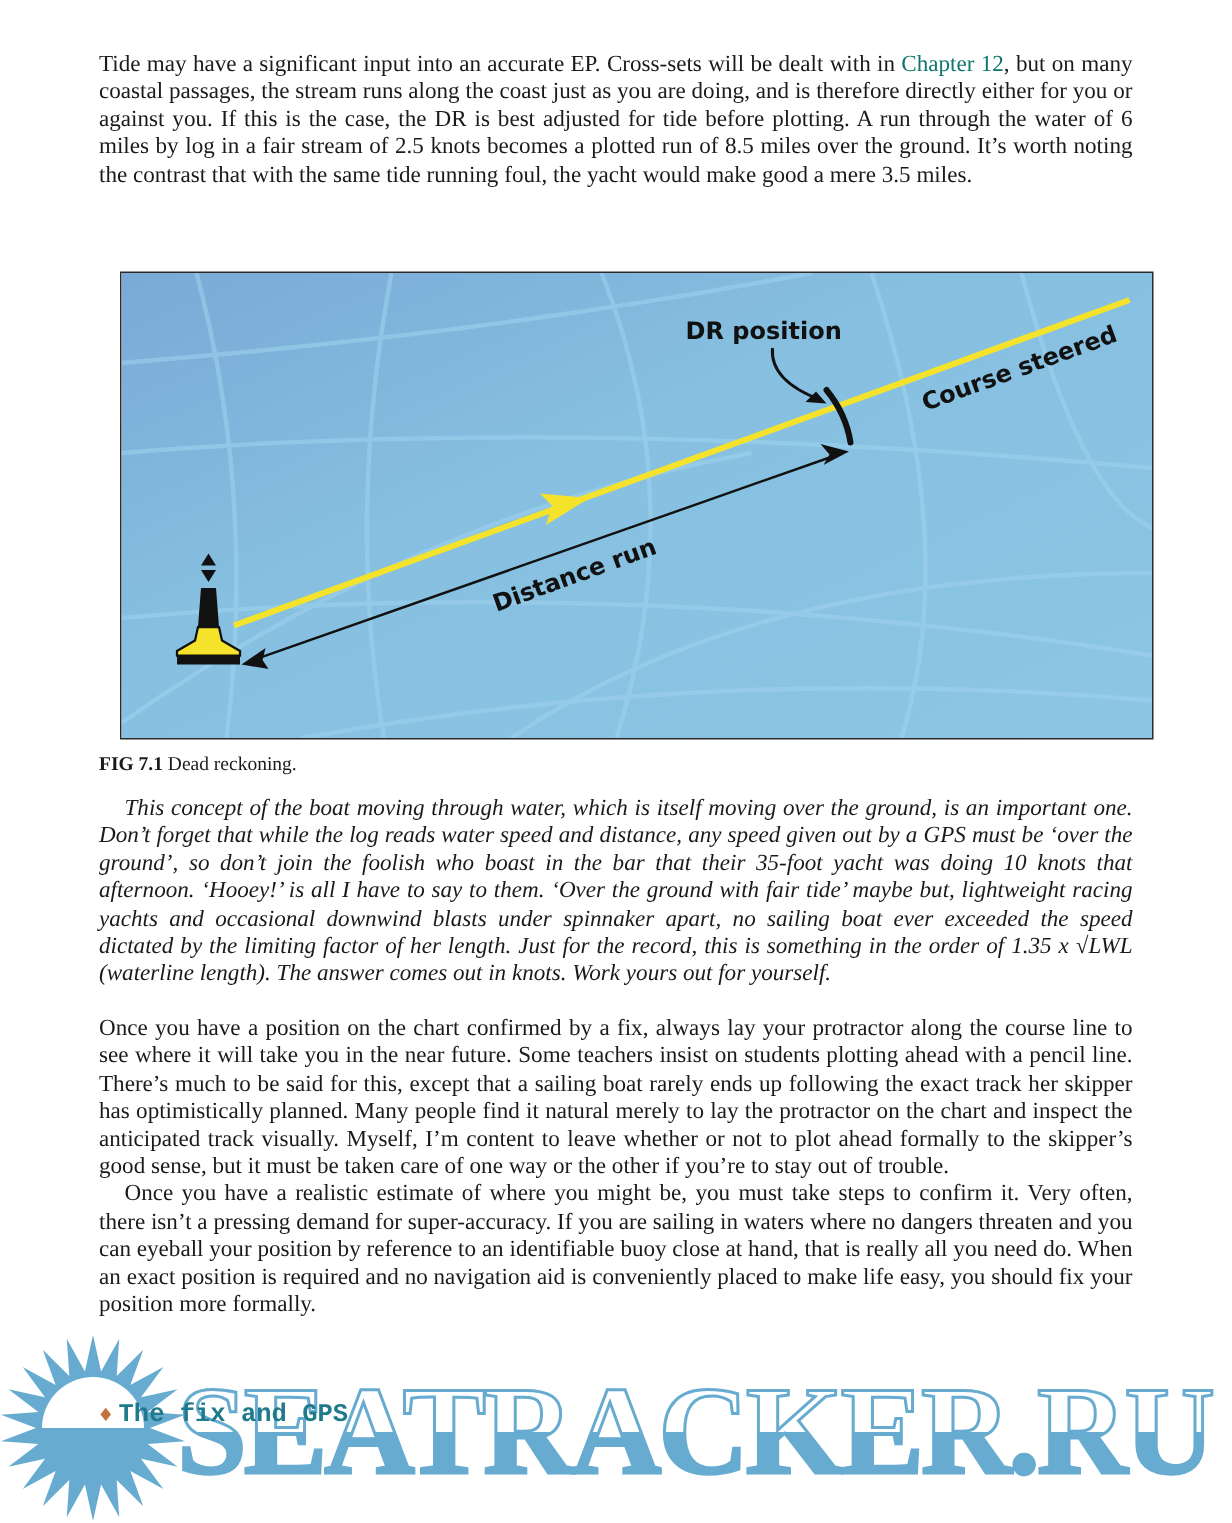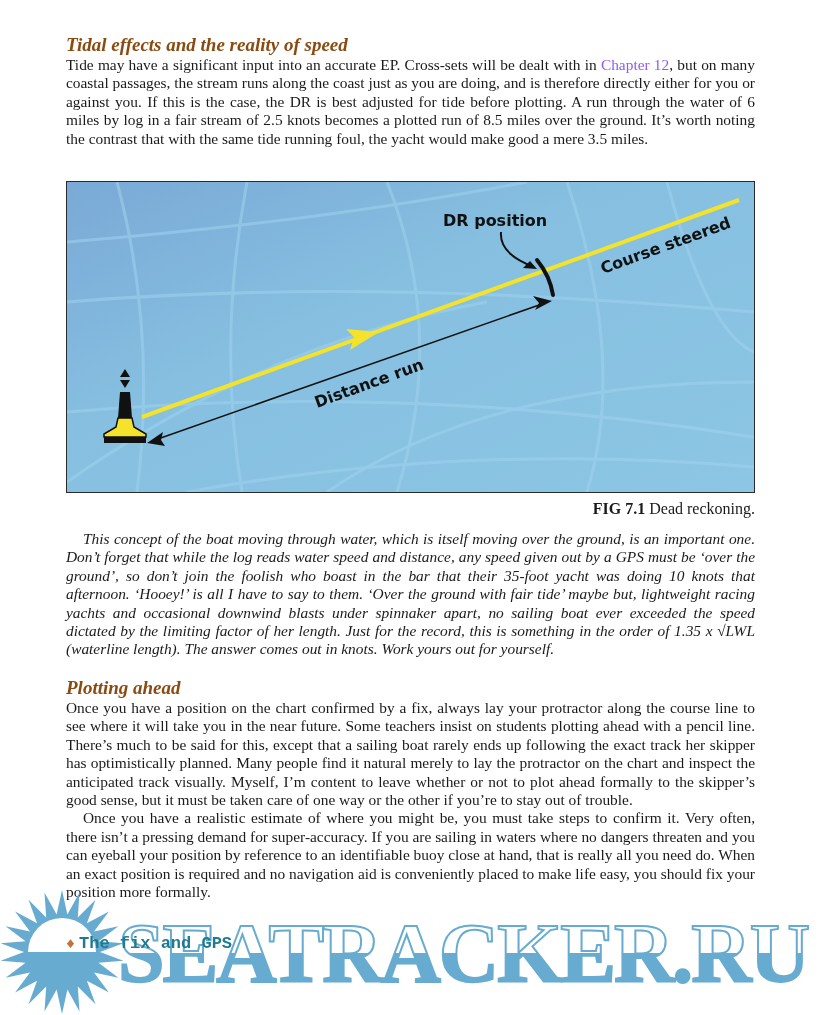--- a/index.html
+++ b/index.html
@@ -8,47 +8,46 @@
     font-family: "Liberation Serif", "DejaVu Serif", serif; color: #1a1a1a;
   }
   h2.heading {
     margin: 0; font-family: "Liberation Serif", serif; font-style: italic; font-weight: bold;
     font-size: 19px; line-height: 22px; color: #8a4b12;
   }
   p.body {
     margin: 0; font-size: 15.4px; line-height: 18.4px; text-align: justify; text-align-last: left;
   }
   p.indent { text-indent: 17px; }
-  a.link { color: #8b5cf6; text-decoration: none; }
+  a.link { color: #0f766e; text-decoration: none; }
   .figure {
-    position: absolute; left: 66px; top: 181px; width: 687px; height: 310px;
+    position: absolute; left: 80px; top: 181px; width: 687px; height: 310px;
     border: 1px solid #2a2a2a; overflow: hidden;
   }
   .figure svg { display: block; }
   .caption {
-    position: absolute; left: 66px; top: 501px; width: 689px; text-align: right;
-    font-size: 16px; line-height: 16px;
+    position: absolute; left: 66px; top: 501px; width: 689px; text-align: left;
+    font-size: 13px; line-height: 16px;
   }
   .caption b { font-weight: bold; }
   .hand { font-family: "DejaVu Sans", sans-serif; fill: #111; }
   #sec1 { position: absolute; left: 66px; top: 34px; width: 689px; }
   #sec2 { position: absolute; left: 66px; top: 530px; width: 689px; font-style: italic; }
   #sec3 { position: absolute; left: 66px; top: 677px; width: 689px; }
   .watermark { position: absolute; left: 0; top: 890px; width: 821px; height: 125px; }
   .subhead {
     position: absolute; left: 66px; top: 934px; font-family: Liberation Mono, monospace;
     font-weight: bold; font-size: 17px; color: #1f7a8c; white-space: nowrap;
   }
   .subhead .diamond { color: #c0733a; font-size: 15px; margin-right: 4px; }
 </style>
 </head>
 <body>
 
 <div id="sec1">
-  <h2 class="heading">Tidal effects and the reality of speed</h2>
   <p class="body"><span>Tide may have a significant input into an accurate EP. Cross-sets will be dealt with in </span><a class="link" href="#">Chapter 12</a><span>, but on many coastal passages, the stream runs along the coast just as you are doing, and is therefore directly either for you or against you. If this is the case, the DR is best adjusted for tide before plotting. A run through the water of 6 miles by log in a fair stream of 2.5 knots becomes a plotted run of 8.5 miles over the ground. It’s worth noting the contrast that with the same tide running foul, the yacht would make good a mere 3.5 miles.</span></p>
 </div>
 
 <div class="figure">
   <svg width="687" height="310" viewBox="0 0 687 310">
     <defs>
       <linearGradient id="seaGrad" x1="0" y1="0" x2="1" y2="1">
         <stop offset="0" stop-color="#7aa9d6"></stop>
         <stop offset="0.4" stop-color="#86bfe0"></stop>
         <stop offset="1" stop-color="#8cc6e4"></stop>
@@ -98,21 +97,20 @@
 <div class="caption">
   <b>FIG 7.1</b>
   <span>Dead reckoning.</span>
 </div>
 
 <div id="sec2">
   <p class="body indent">This concept of the boat moving through water, which is itself moving over the ground, is an important one. Don’t forget that while the log reads water speed and distance, any speed given out by a GPS must be ‘over the ground’, so don’t join the foolish who boast in the bar that their 35-foot yacht was doing 10 knots that afternoon. ‘Hooey!’ is all I have to say to them. ‘Over the ground with fair tide’ maybe but, lightweight racing yachts and occasional downwind blasts under spinnaker apart, no sailing boat ever exceeded the speed dictated by the limiting factor of her length. Just for the record, this is something in the order of 1.35 x √LWL (waterline length). The answer comes out in knots. Work yours out for yourself.</p>
 </div>
 
 <div id="sec3">
-  <h2 class="heading">Plotting ahead</h2>
   <p class="body">Once you have a position on the chart confirmed by a fix, always lay your protractor along the course line to see where it will take you in the near future. Some teachers insist on students plotting ahead with a pencil line. There’s much to be said for this, except that a sailing boat rarely ends up following the exact track her skipper has optimistically planned. Many people find it natural merely to lay the protractor on the chart and inspect the anticipated track visually. Myself, I’m content to leave whether or not to plot ahead formally to the skipper’s good sense, but it must be taken care of one way or the other if you’re to stay out of trouble.</p>
   <p class="body indent">Once you have a realistic estimate of where you might be, you must take steps to confirm it. Very often, there isn’t a pressing demand for super-accuracy. If you are sailing in waters where no dangers threaten and you can eyeball your position by reference to an identifiable buoy close at hand, that is really all you need do. When an exact position is required and no navigation aid is conveniently placed to make life easy, you should fix your position more formally.</p>
 </div>
 
 <svg class="watermark" width="821" height="125" viewBox="0 0 821 125">
   <defs>
     <linearGradient id="halfFill" x1="0" y1="0" x2="0" y2="1">
       <stop offset="0.5" stop-color="#ffffff"></stop>
       <stop offset="0.5" stop-color="#67acd0"></stop>
     </linearGradient>

